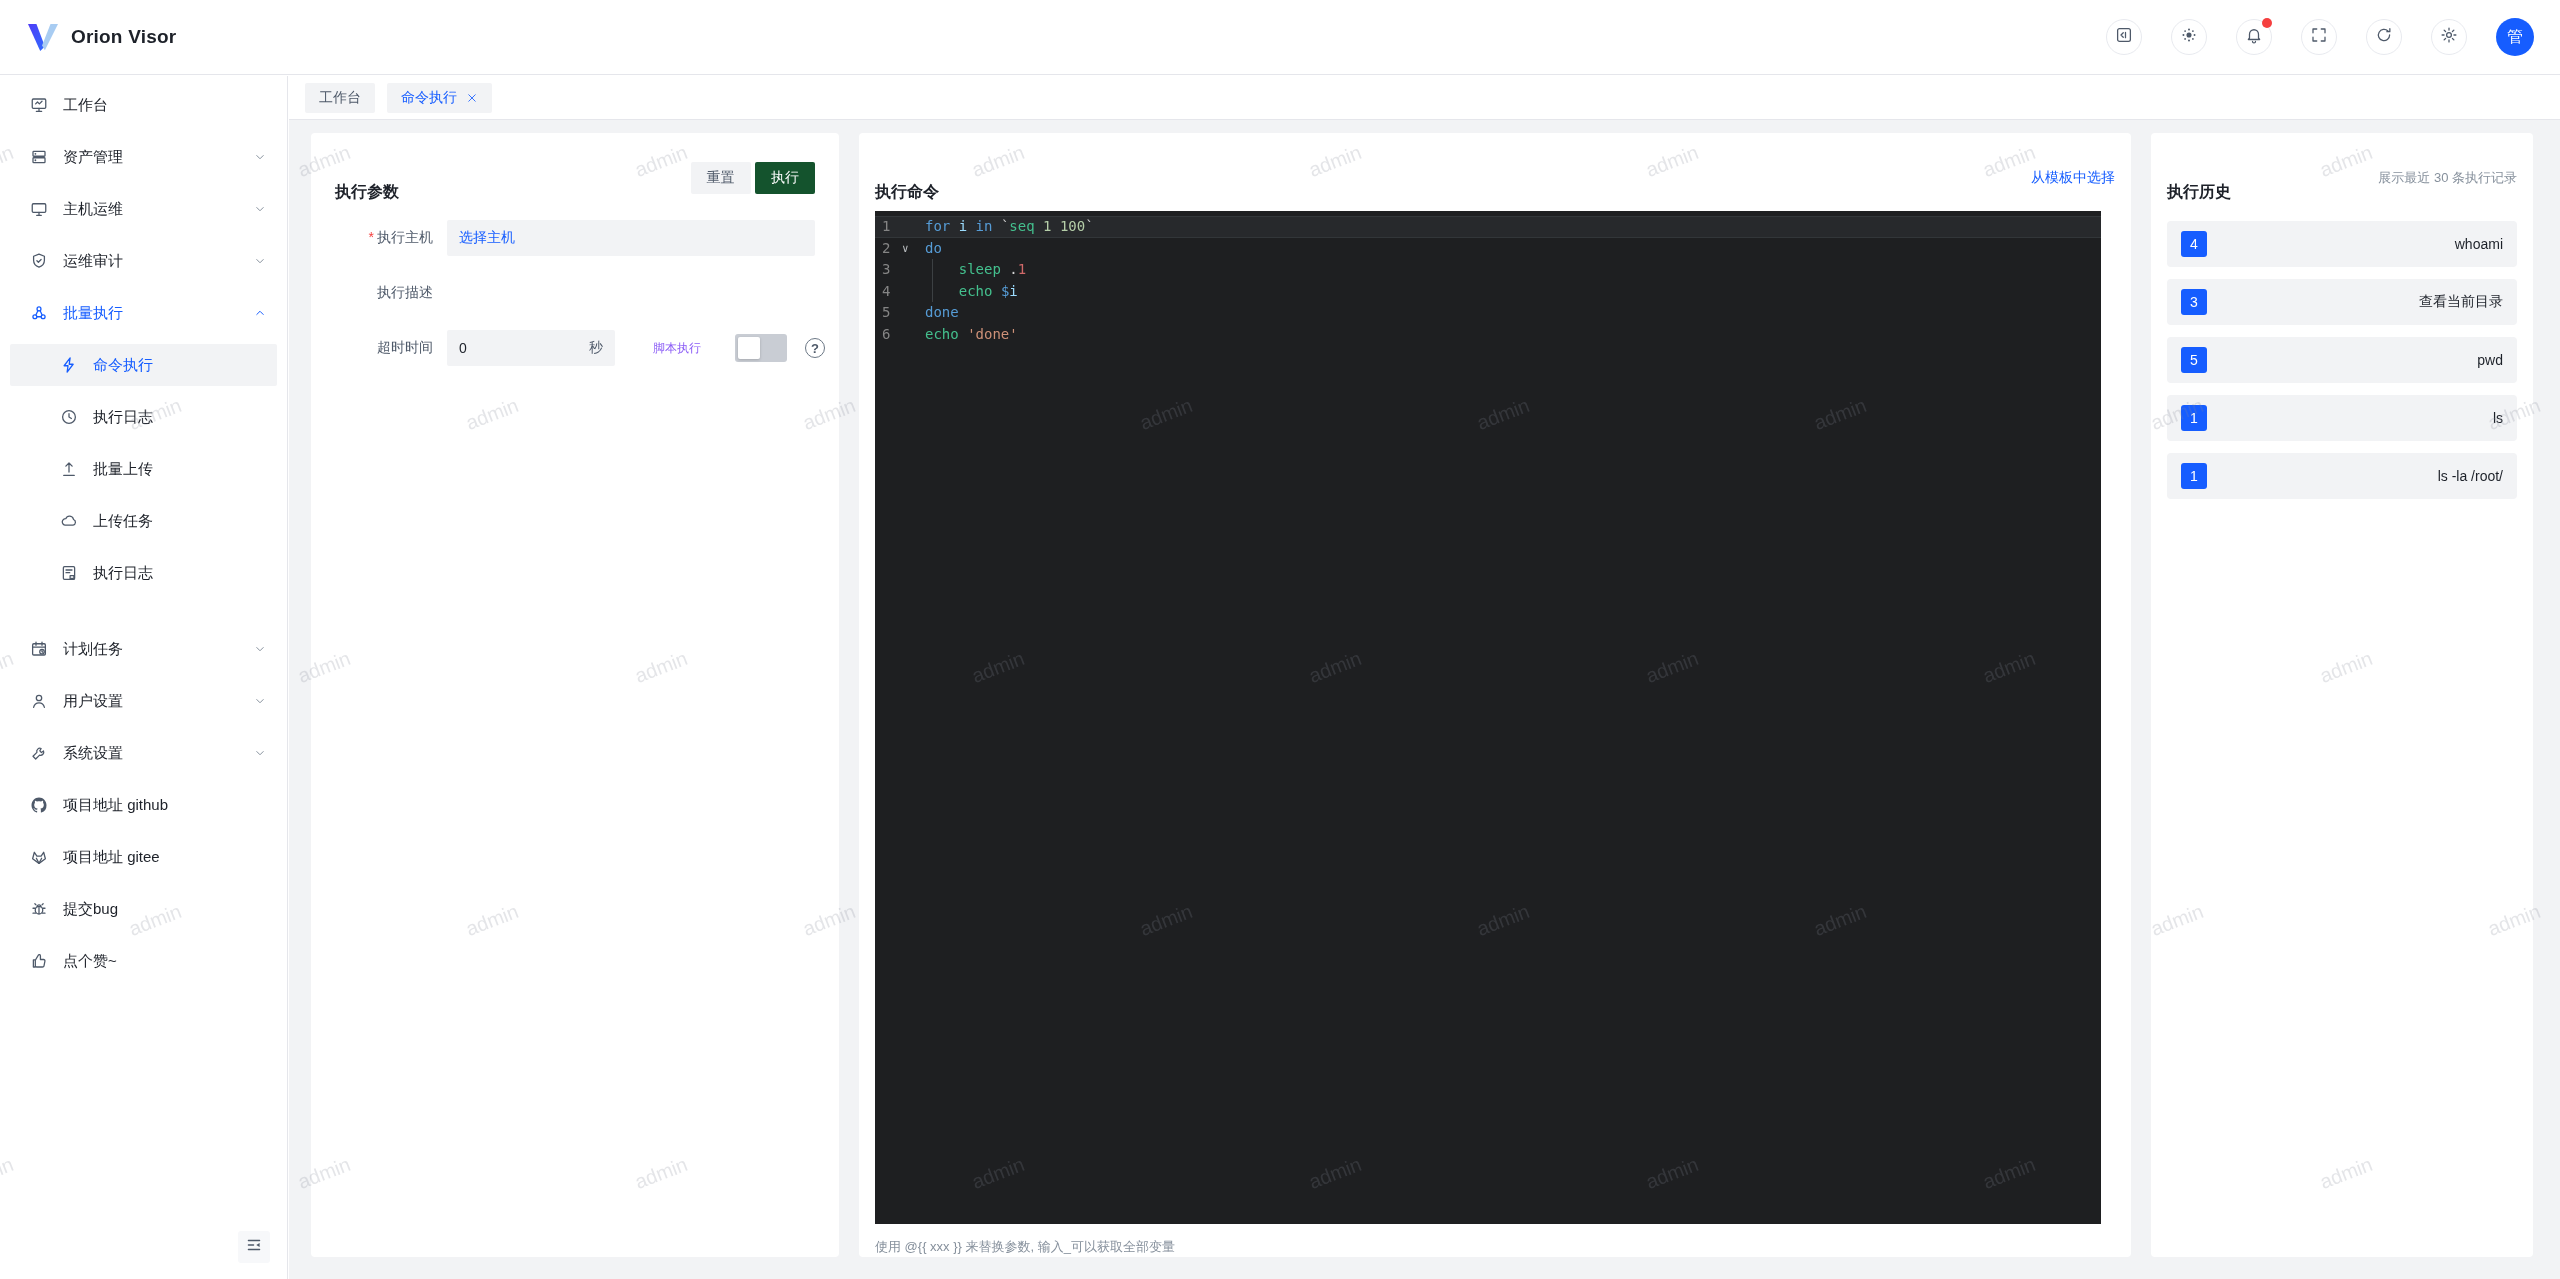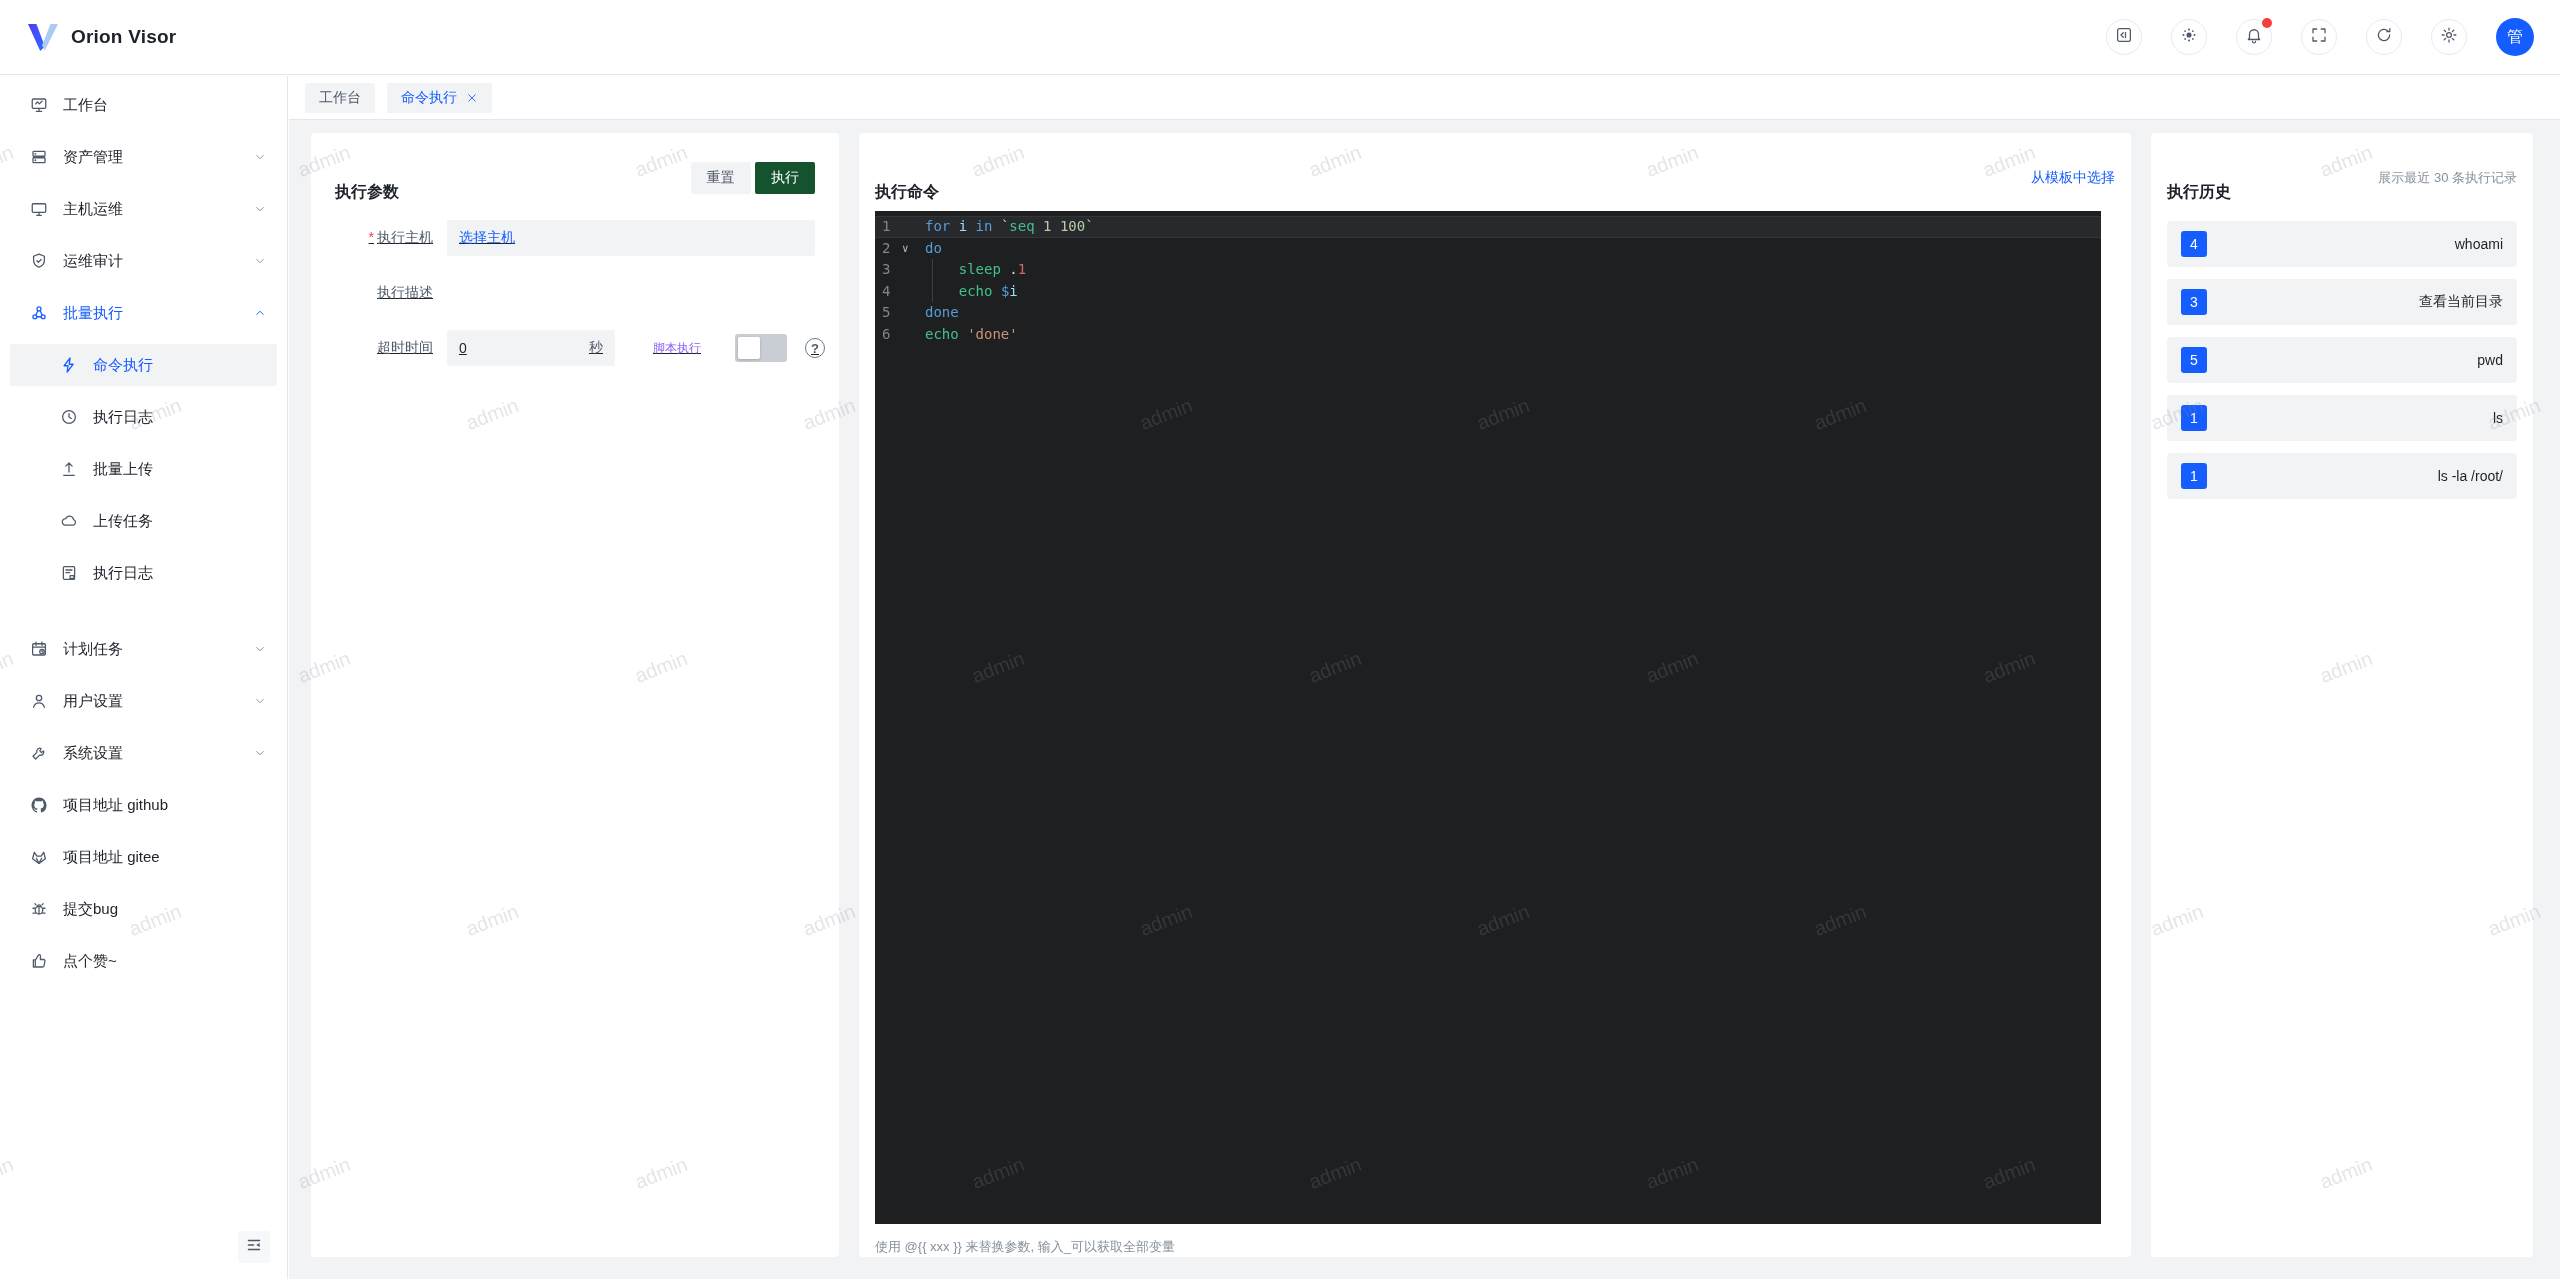--- a/index.html
+++ b/index.html
@@ -60,21 +60,21 @@
   .panel-sub { font-size:13px; color:#86909c; }
   .tpl-link { font-size:14px; color:#165dff; cursor:pointer; }
 
   .btn { height:32px; padding:0 16px; font-size:14px; border:none; border-radius:2px;
     display:inline-flex; align-items:center; cursor:pointer; font-family:inherit; }
   .btn-secondary { background:#f2f3f5; color:#4e5969; }
   .btn-primary { background:#14532d; color:#fff; margin-left:0; }
 
   
   .form { margin-top:17px; }
-  .form-row { display:flex; align-items:center; margin-bottom:28px;text-decoration:underline; }
+  .form-row { display:flex; align-items:center; margin-bottom:28px; }
   .form-label { width:112px; text-align:right; padding-right:14px; font-size:14px; color:#4e5969; flex-shrink:0; white-space:nowrap; }
   .req { color:#f53f3f; margin-right:3px; }
   .input { flex:1; height:36px; background:#f2f3f5; border-radius:2px; display:flex;
     align-items:center; padding:0 12px; font-size:14px; color:#1d2129; cursor:text; }
   .input.link-text { color:#165dff; cursor:pointer; }
   .input.small { flex:0 0 168px; }
   .suffix { margin-left:auto; color:#4e5969; }
   .script-label { margin-left:38px; font-size:12px; color:#8b5cf6; white-space:nowrap; }
   .toggle { margin-left:34px; width:52px; height:28px; background:#c9cdd4; border-radius:3px; position:relative; cursor:pointer; flex-shrink:0; }
   .toggle .knob { position:absolute; left:3px; top:3px; width:22px; height:22px; background:#fff; border-radius:2px;

